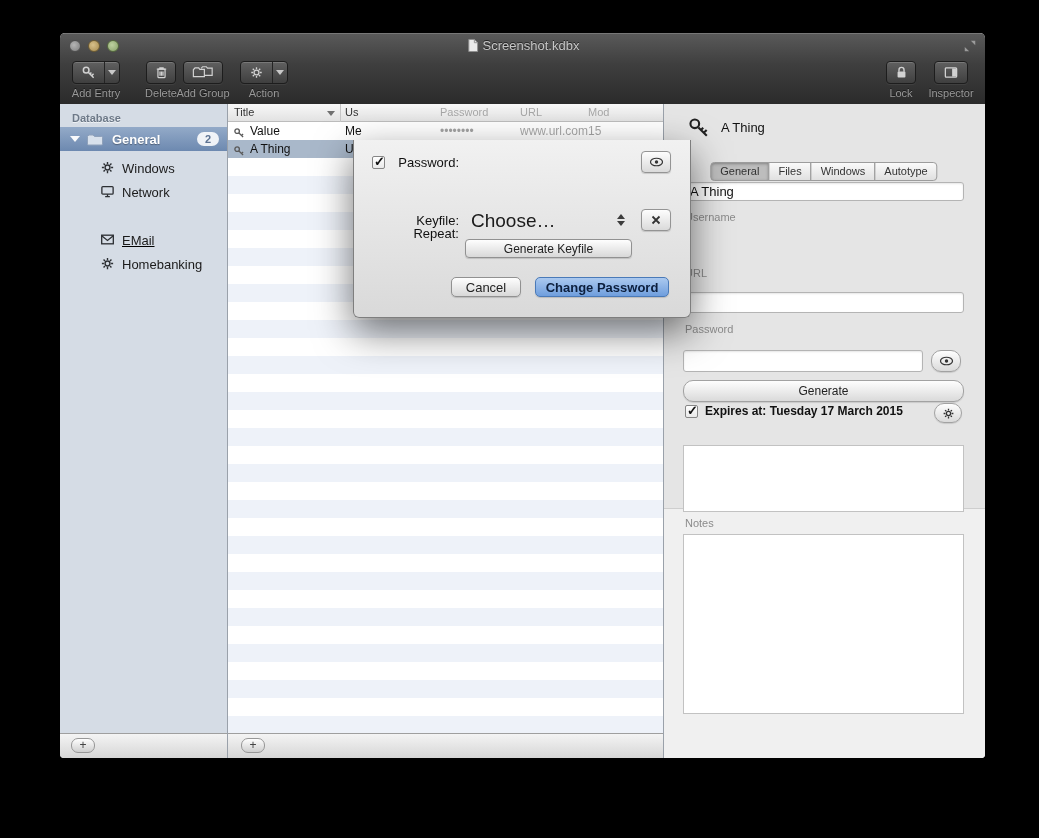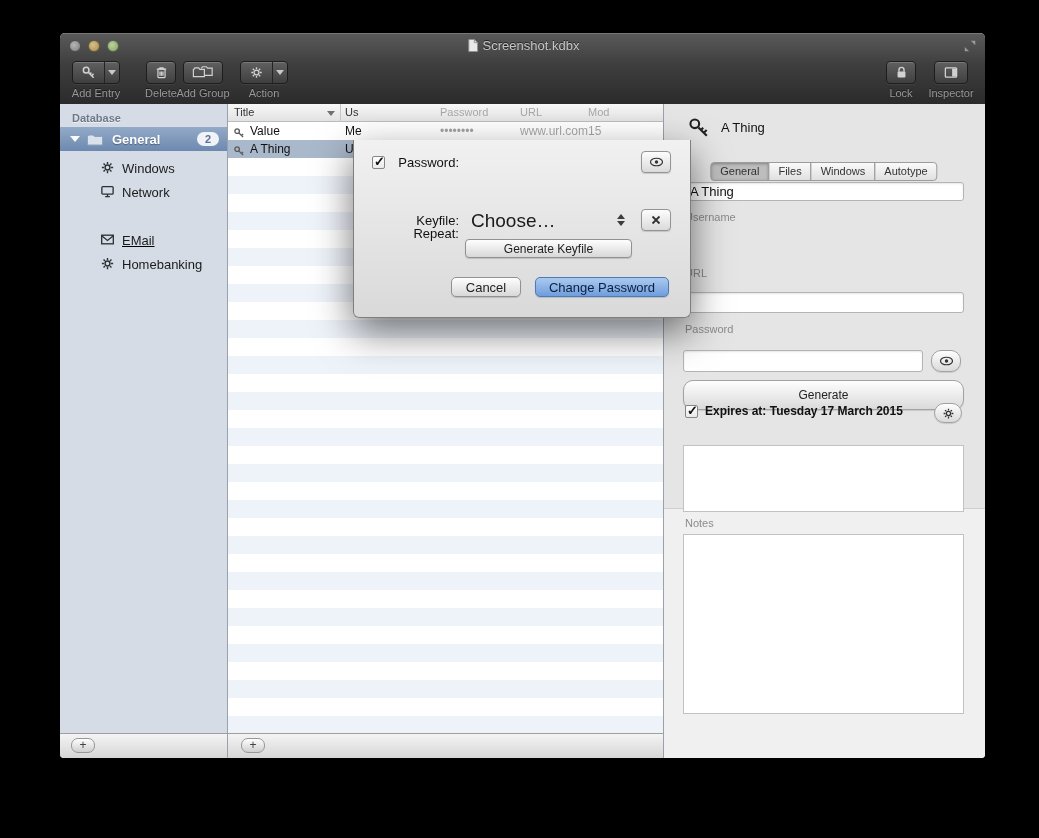--- a/index.html
+++ b/index.html
@@ -108,21 +108,21 @@
            border-radius:0 0 6px 6px; box-shadow:0 14px 38px rgba(0,0,0,.55); }
   .sh-label { position:absolute; width:76px; left:29px; text-align:right; font-size:13px; color:#111; line-height:22px; }
   .sh-input { position:absolute; left:111px; width:167px; height:21px; }
   .sh-sq { position:absolute; left:287px; width:30px; height:22px; border:1px solid #949494; border-radius:4px;
            background:linear-gradient(#fdfdfd,#dadada); display:flex; align-items:center; justify-content:center;
            color:#333; box-shadow:0 1px 1px rgba(0,0,0,.15); font-size:12px; }
   .sh-btn { position:absolute; height:20px; border:1px solid #919191; border-radius:4px;
             background:linear-gradient(#fefefe,#d8d8d8); font-size:12px; color:#222;
             display:flex; align-items:center; justify-content:center; box-shadow:0 1px 1px rgba(0,0,0,.15); }
   .sh-btn.round { border-radius:5px; font-size:13px; }
-  .sh-btn.default { background:linear-gradient(#abc9ef,#6f9edd); border-color:#4a7ab8; color:#0c1f3d; }
+  .sh-btn.default { background:linear-gradient(#abc9ef,#6f9edd); border-color:#4a7ab8; color:#0c1f3d;font-weight:bold; }
   .popup-arrows { position:absolute; left:263px; top:74px; display:flex; flex-direction:column; gap:2px; }
   .popup-arrows i { display:block; width:0; height:0; border-left:4px solid transparent; border-right:4px solid transparent; }
   .popup-arrows .up { border-bottom:5px solid #3c3c3c; }
   .popup-arrows .dn { border-top:5px solid #3c3c3c; }
 </style>
 </head>
 <body>
 
 <div id="page">
   <div id="window">
@@ -359,21 +359,21 @@
 
       <span class="flabel" style="top:219px;">Password</span>
       <input class="field" style="position: absolute; left: 20px; top: 246px; width: 240px; height: 22px;" value="">
       <div class="pillbtn" style="left:268px; top:246px; width:30px; height:22px;">
         <svg width="15" height="12" viewBox="0 0 16 12">
             <ellipse cx="8" cy="6" rx="6.4" ry="4" fill="none" stroke="#333" stroke-width="1.3"></ellipse>
             <circle cx="8" cy="6" r="1.8" fill="#333"></circle>
           </svg>
       </div>
 
-      <div class="pillbtn" style="left:20px; top:276px; width:281px; height:30px;align-items:center;">
+      <div class="pillbtn" style="left:20px; top:276px; width:281px; height:22px;align-items:center;">
         <span>Generate</span>
       </div>
 
       <div class="expires">
         <span class="cb checked"></span>
         <span class="lb">Expires at: Tuesday 17 March 2015</span>
       </div>
       <div class="pillbtn" style="left:271px; top:299px; width:28px; height:20px;">
         <svg width="13" height="13" viewBox="0 0 16 16" fill="none" stroke="#333" stroke-width="1.6">
             <circle cx="8" cy="8" r="2.6"></circle>

